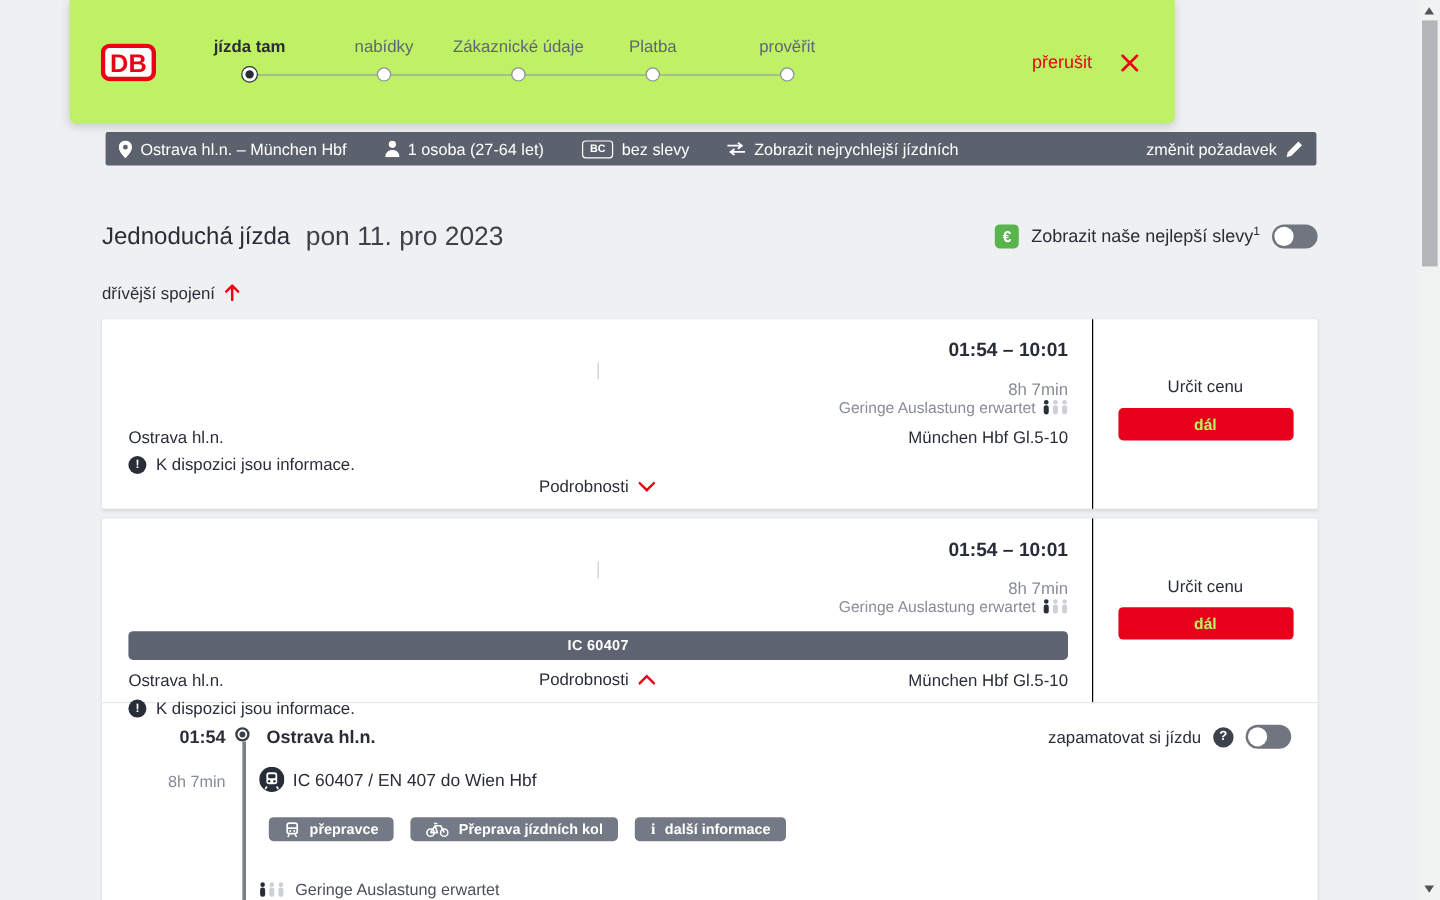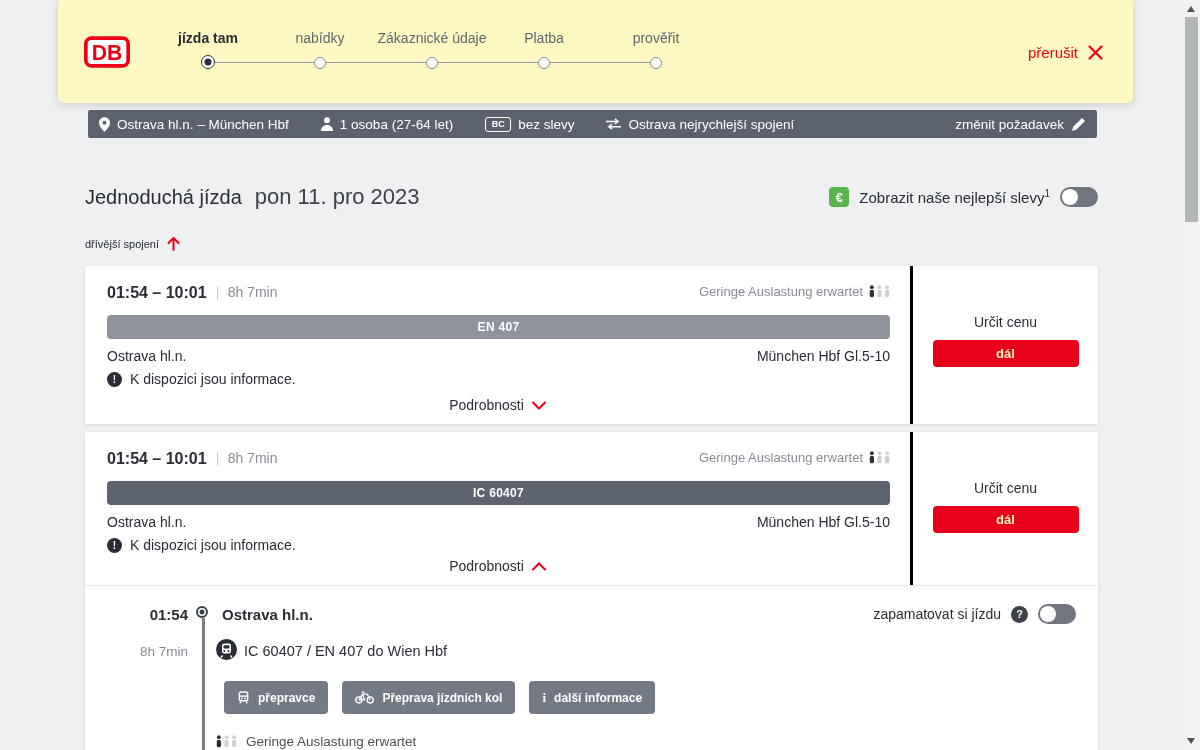--- a/index.html
+++ b/index.html
@@ -3,22 +3,22 @@
 <meta charset="utf-8">
 <style>
   * { margin:0; padding:0; box-sizing:border-box; }
   html,body { width:1200px; height:750px; overflow:hidden; }
   body {
     font-family:"Liberation Sans","DejaVu Sans",sans-serif;
     background:#eef0f1; color:#282d37; position:relative;
   }
   
   .header-card {
-    position:absolute; left:58px; top:0; width:1075px; height:103px;
-    background:#fef9c3; border-radius:0 0 6px 6px;
+    position:absolute; left:58px; top:0; width:921px; height:103px;
+    background:#bef264; border-radius:0 0 6px 6px;
     box-shadow:0 2px 8px rgba(40,45,55,.18);
     z-index:5;
   }
   .db-logo { position:absolute; left:26px; top:36px; }
   .steps { position:absolute; left:94px; top:30px; width:560px; height:52px; }
   .steps .line {
     position:absolute; left:56px; right:56px; top:32px; height:0;
     border-top:1.5px solid #969ba4;
   }
   .step { position:absolute; top:0; width:112px; text-align:center; }
@@ -29,21 +29,21 @@
     background:#fff; border:1.5px solid #8a8f98; position:relative; z-index:2;
   }
   .step.active .circle {
     width:14px; height:14px; border-color:#282d37;
   }
   .step.active .circle::after {
     content:""; position:absolute; left:50%; top:50%; transform:translate(-50%,-50%);
     width:7px; height:7px; border-radius:50%; background:#282d37;
   }
   .abort {
-    position:absolute; right:30px; top:44px; display:flex; align-items:center; gap:10px;
+    position:absolute; right:30px; top:44px; display:flex; align-items:center; gap:24px;
     color:#ec0016; font-size:15px; cursor:pointer;margin-left:13px;
   }
   
   .trip-bar {
     position:absolute; left:88px; top:110px; width:1009px; height:28px;
     background:#5b616d; border-radius:2px; color:#fff;
     display:flex; align-items:center; font-size:13.5px; padding:0 11px;
   }
   .trip-item { display:flex; align-items:center; gap:7px; margin-right:32px; white-space:nowrap; }
   .trip-bar .spacer { flex:1; }
@@ -69,38 +69,38 @@
   .best-price sup { font-size:10px; }
   .toggle {
     width:38px; height:20px; border-radius:10px; background:#70757f;
     position:relative; display:inline-block; cursor:pointer; flex:0 0 auto;
   }
   .toggle::after {
     content:""; position:absolute; left:2px; top:2px; width:16px; height:16px;
     border-radius:50%; background:#fff;
   }
   .earlier {
-    position:absolute; left:85px; top:236px; display:flex; align-items:center; gap:8px;
-    font-size:11px; color:#282d37; cursor:pointer;
+    position:absolute; left:85px; top:236px; display:flex; gap:8px;
+    font-size:14px; color:#282d37; cursor:pointer;
   }
   
   .card {
     position:absolute; left:85px; width:1013px; background:#fff;
     box-shadow:0 1px 3px rgba(40,45,55,.12); border-radius:2px;
   }
   .card1 { top:266px; height:158px; }
   .card2 { top:432px; height:360px; }
   .j-summary { position:relative; display:flex; height:158px; }
   .card2 .j-summary { height:154px; border-bottom:1px solid #e7eaec; }
   .j-main { position:relative; flex:1; padding:18px 20px 0 22px; }
   .j-side {
-    width:188px; border-left:3px solid #000000; position:relative;
+    width:188px; border-left:1px solid #000000; position:relative;
     display:flex; flex-direction:column; align-items:center;
   }
-  .j-top { display:flex; align-items:flex-start; }
+  .j-top { display:flex; align-items:flex-end;flex-direction:column; }
   .j-time { font-size:16px; font-weight:bold; color:#282d37; }
   .j-sep { border-left:1px solid #c7cbd1; height:14px; margin:0 10px; align-self:center; }
   .j-dur { font-size:14px; color:#878c96; }
   .j-occ { margin-left:auto; display:flex; align-items:center; gap:6px; }
   .j-occ span { font-size:13px; color:#878c96; }
   .train-bar {
     margin-top:13px; height:24px; border-radius:4px;
     display:flex; align-items:center; justify-content:center;
   }
   .train-bar.light { background:#8e939d; }
@@ -113,21 +113,21 @@
     display:inline-flex; align-items:center; justify-content:center;
     font-size:10px; font-weight:bold; flex:0 0 auto;
   }
   .details-toggle {
     position:absolute; bottom:11px; left:0; right:0; display:flex;
     align-items:center; justify-content:center; gap:8px; cursor:pointer;
     font-size:14px; color:#282d37;
   }
   .price-label { margin-top:48px; font-size:14px; color:#282d37; }
   .cta-btn {
-    margin-top:10px; width:146px; height:27px; background:#e8001b; color:#fef9c3;
+    margin-top:10px; width:146px; height:27px; background:#e8001b; color:#bef264;
     border:none; border-radius:4px; font-size:13px; font-weight:bold;
     font-family:inherit; cursor:pointer;
   }
   
   .detail { position:relative; height:206px; }
   .tl-line { position:absolute; left:117px; top:32px; bottom:-2px; width:3px; background:#7a808a; }
   .d-time { position:absolute; left:0; top:20px; width:103px; text-align:right; font-size:15px; font-weight:bold; }
   .tl-node {
     position:absolute; left:111px; top:20px; width:12px; height:12px;
     background:#fff; border:2.5px solid #3a4049; border-radius:50%; z-index:2;
@@ -144,21 +144,21 @@
   .q-icon {
     width:17px; height:17px; border-radius:50%; background:#3c414b; color:#fff;
     display:inline-flex; align-items:center; justify-content:center;
     font-size:11px; font-weight:bold;
   }
   .d-dur { position:absolute; left:0; top:58px; width:103px; text-align:right; font-size:13.5px; color:#878c96; }
   .d-train-icon { position:absolute; left:131px; top:53px; }
   .d-line { position:absolute; left:159px; top:57px; font-size:14.5px; color:#282d37; }
   .d-pills { position:absolute; left:139px; top:95px; display:flex; gap:14px; }
   .pill {
-    display:inline-flex; align-items:center; gap:8px; height:33px; padding:0 13px;
+    display:inline-flex; align-items:center; gap:8px; height:20px; padding:0 13px;
     background:#747a85; border:none; border-radius:4px; color:#fff;
     font-size:12px; font-weight:bold; font-family:inherit; cursor:pointer;
   }
   .d-occ { position:absolute; left:131px; top:148px; display:flex; align-items:center; gap:9px; }
   .d-occ span { font-size:13.5px; color:#4b5059; }
   
   .scrollbar {
     position:absolute; right:0; top:0; width:17px; height:750px;
     background:#f1f2f2; z-index:20;
   }
@@ -227,21 +227,21 @@
   </div>
   <div class="trip-item">
     <span class="bc-badge">BC</span>
     <span>bez slevy</span>
   </div>
   <div class="trip-item">
     <svg width="15" height="12" viewBox="0 0 16 12">
       <path d="M0 3.2 H12 M9.5 0.5 L13 3.2 L9.5 5.9" stroke="#fff" stroke-width="1.6" fill="none"></path>
       <path d="M16 8.8 H4 M6.5 6.1 L3 8.8 L6.5 11.5" stroke="#fff" stroke-width="1.6" fill="none"></path>
     </svg>
-    <span>Ostrava nejrychlejší spojení</span>
+    <span>Zobrazit nejrychlejší jízdních</span>
   </div>
   <div class="spacer"></div>
   <div class="trip-item change-req">
     <span>změnit požadavek</span>
     <svg width="14" height="14" viewBox="0 0 14 14">
       <path d="M0 14 l1.2-4.2 L10 1 l3 3 -8.8 8.8 z" fill="#fff"></path>
     </svg>
   </div>
 </div>
 
@@ -279,23 +279,20 @@
             <g fill="#cdd1d6">
                 <circle cx="11" cy="2" r="2"></circle>
                 <rect x="8.8" y="4.6" width="4.4" height="8" rx="2"></rect>
               </g>
             <g fill="#cdd1d6">
                 <circle cx="19" cy="2" r="2"></circle>
                 <rect x="16.8" y="4.6" width="4.4" height="8" rx="2"></rect>
               </g>
           </svg>
         </span>
-      </div>
-      <div class="train-bar light">
-        <span>EN 407</span>
       </div>
       <div class="j-stations">
         <span>Ostrava hl.n.</span>
         <span>München Hbf Gl.5-10</span>
       </div>
       <div class="j-info">
         <span class="info-icon">!</span>
         <span>K dispozici jsou informace.</span>
       </div>
       <div class="details-toggle">

